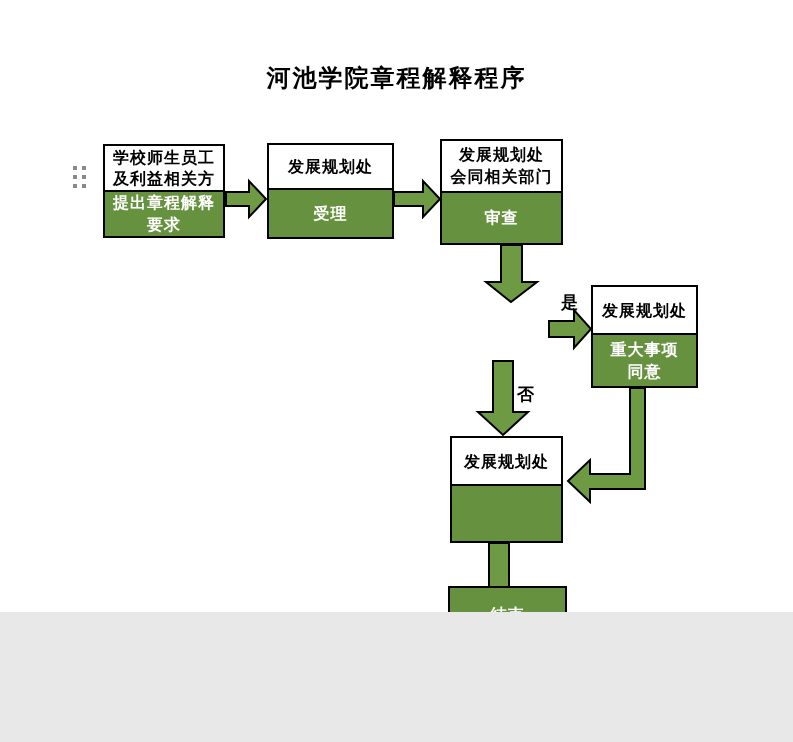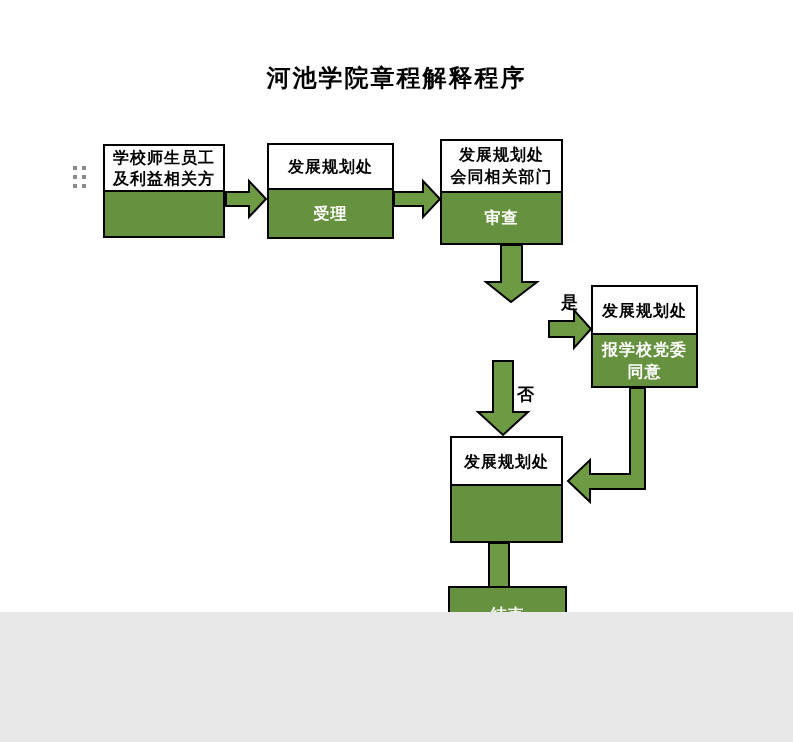--- a/index.html
+++ b/index.html
@@ -67,20 +67,24 @@
     <polygon class="arrow" points="493,361 493,412 478,412 503,435 528,412 513,412 513,361"></polygon>
     <polygon class="arrow" points="630,388 630,474 590,474 590,460 568,481 590,502 590,489 645,489 645,388"></polygon>
     <polygon class="arrow" points="489,543 489,598 468,598 499,622 530,598 509,598 509,543"></polygon>
   </svg>
 
   <div class="fbox" style="left:103px;top:144px;width:122px;height:94px;">
     <div class="fbox-header" style="height:46px;align-items:center;">
       <div>学校师生员工</div>
       <div>及利益相关方</div>
     </div>
+    <div class="fbox-body">
+      <div>提出章程解释</div>
+      <div>要求</div>
+    </div>
   </div>
 
   <div class="fbox" style="left:267px;top:143px;width:127px;height:96px;">
     <div class="fbox-header" style="height:45px;">
       <div>发展规划处</div>
     </div>
     <div class="fbox-body">
       <div>受理</div>
     </div>
   </div>
@@ -94,21 +98,21 @@
       <div>审查</div>
     </div>
   </div>
 
 
   <div class="fbox" style="left:591px;top:285px;width:107px;height:103px;">
     <div class="fbox-header" style="height:48px;">
       <div>发展规划处</div>
     </div>
     <div class="fbox-body">
-      <div>报学校党委</div>
+      <div>重大事项</div>
       <div>同意</div>
     </div>
   </div>
 
   <div class="fbox" style="left:450px;top:436px;width:113px;height:107px;">
     <div class="fbox-header" style="height:48px;">
       <div>发展规划处</div>
     </div>
   </div>
 

